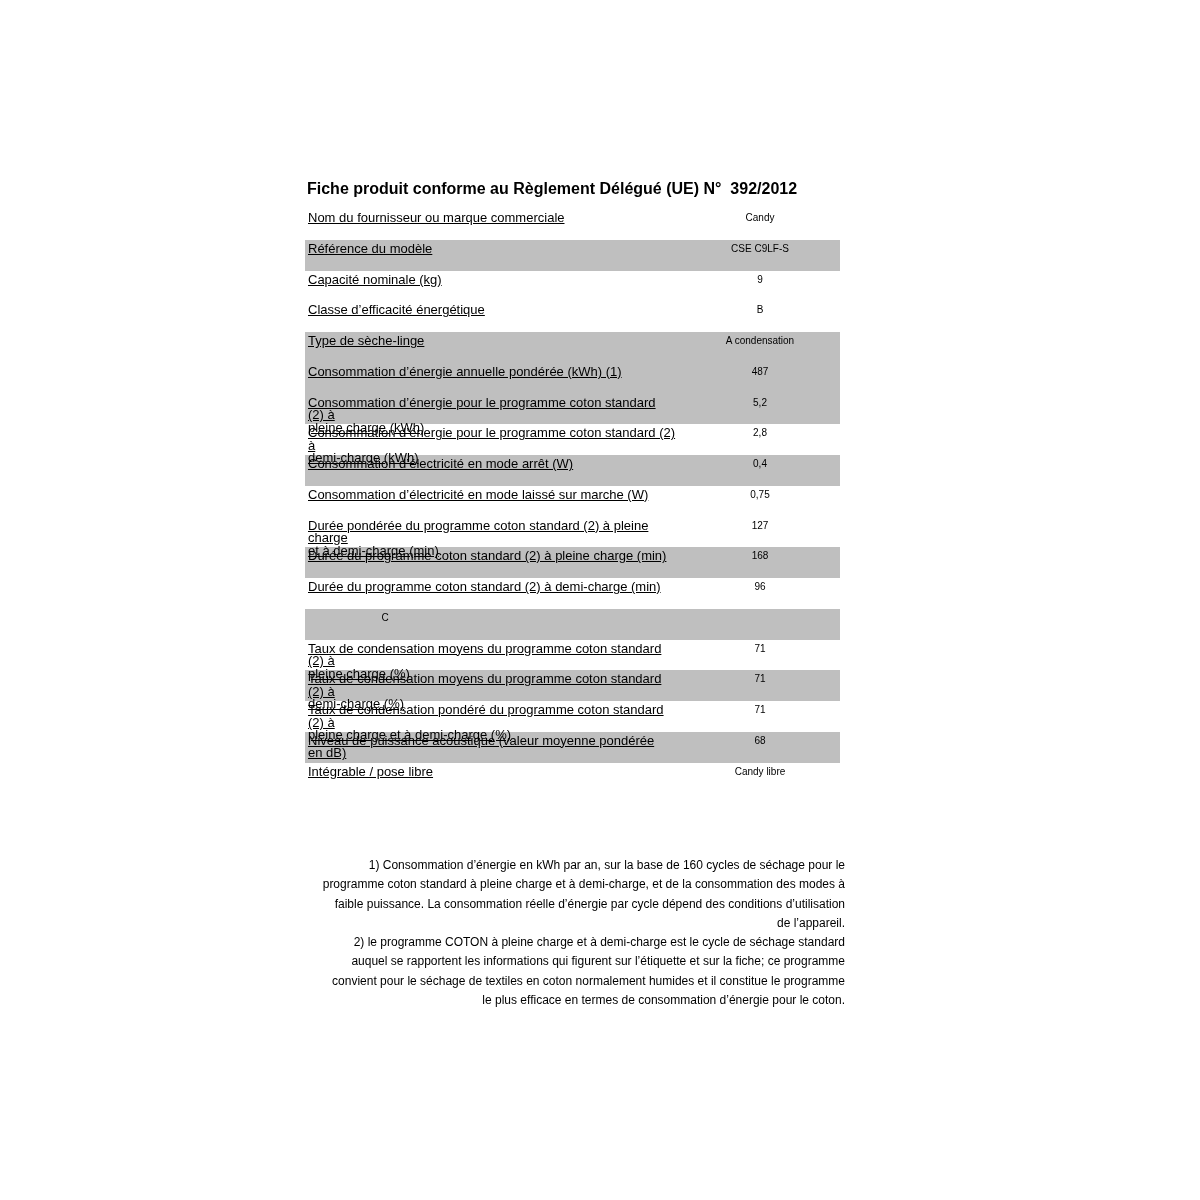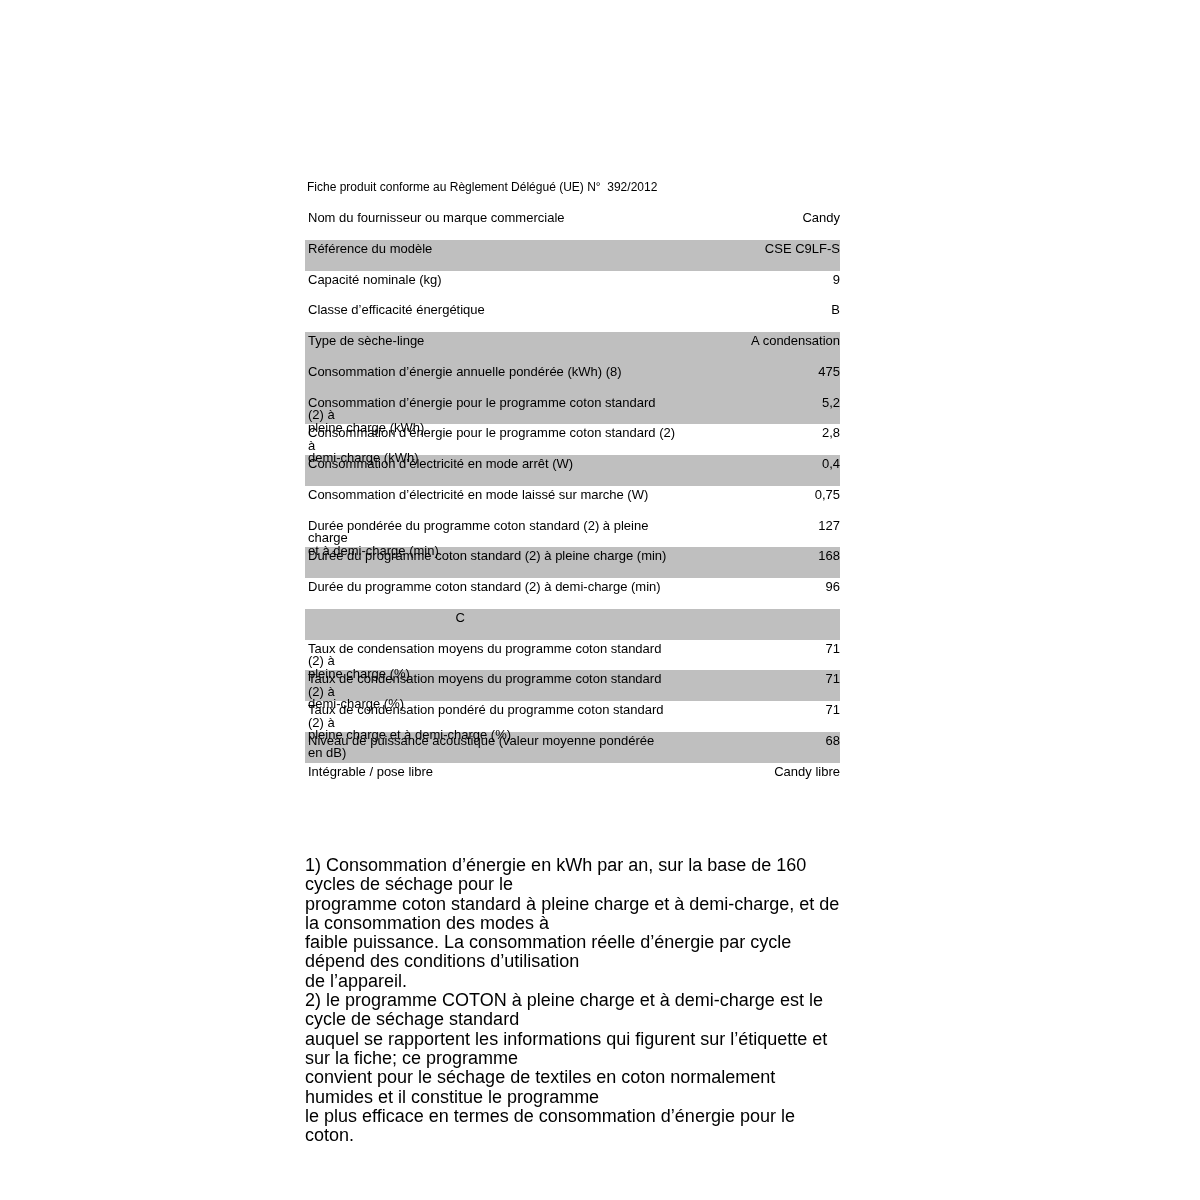--- a/index.html
+++ b/index.html
@@ -17,22 +17,23 @@
   .sheet {
     position: absolute;
     left: 305px;
     top: 180px;
     width: 535px;
   }
   .fiche-title {
     position: absolute;
     top: 0;
     left: 2px;
-    font-size: 12px;
+    font-size: 16px;
     white-space: pre-wrap;
+    font-weight: bold;
   }
   .spec-table {
     position: absolute;
     top: 29px;
     left: 0;
     width: 535px;
   }
   .row {
     display: flex;
     align-items: flex-start;
@@ -43,37 +44,39 @@
   .row.shaded {
     background: #bfbfbf;
     gap: 11px;
   }
   .row .label {
     flex: 1;
     padding-left: 3px;
     font-size: 13px;
     line-height: 12.5px;
     white-space: pre-line;
+    text-decoration: underline;
   }
   .row .value {
     width: 160px;
-    text-align: right;
-    font-size: 13px;
+    text-align: center;
+    font-size: 10px;
     line-height: 12.5px;
   }
   .footnotes {
     position: absolute;
     top: 676px;
     left: 0;
     width: 540px;
   }
   .footnote {
-    font-size: 18px;
+    font-size: 12px;
     line-height: 19.3px;
     white-space: pre-line;
+    text-align: right;
   }
 </style>
 </head>
 <body>
 
 <div class="sheet">
 
   <div class="fiche-title">Fiche produit conforme au Règlement Délégué (UE) N°  392/2012</div>
 
   <div class="spec-table">
@@ -97,22 +100,22 @@
         <div class="label">Classe d’efficacité énergétique</div>
         <div class="value">B</div>
       </div>
 
       <div class="row shaded">
         <div class="label">Type de sèche-linge</div>
         <div class="value">A condensation</div>
       </div>
 
       <div class="row shaded">
-        <div class="label">Consommation d’énergie annuelle pondérée (kWh) (8)</div>
-        <div class="value">475</div>
+        <div class="label">Consommation d’énergie annuelle pondérée (kWh) (1)</div>
+        <div class="value">487</div>
       </div>
 
 
       <div class="row shaded">
         <div class="label">Consommation d’énergie pour le programme coton standard (2) à
 pleine charge (kWh)</div>
         <div class="value">5,2</div>
       </div>
 
       <div class="row">

